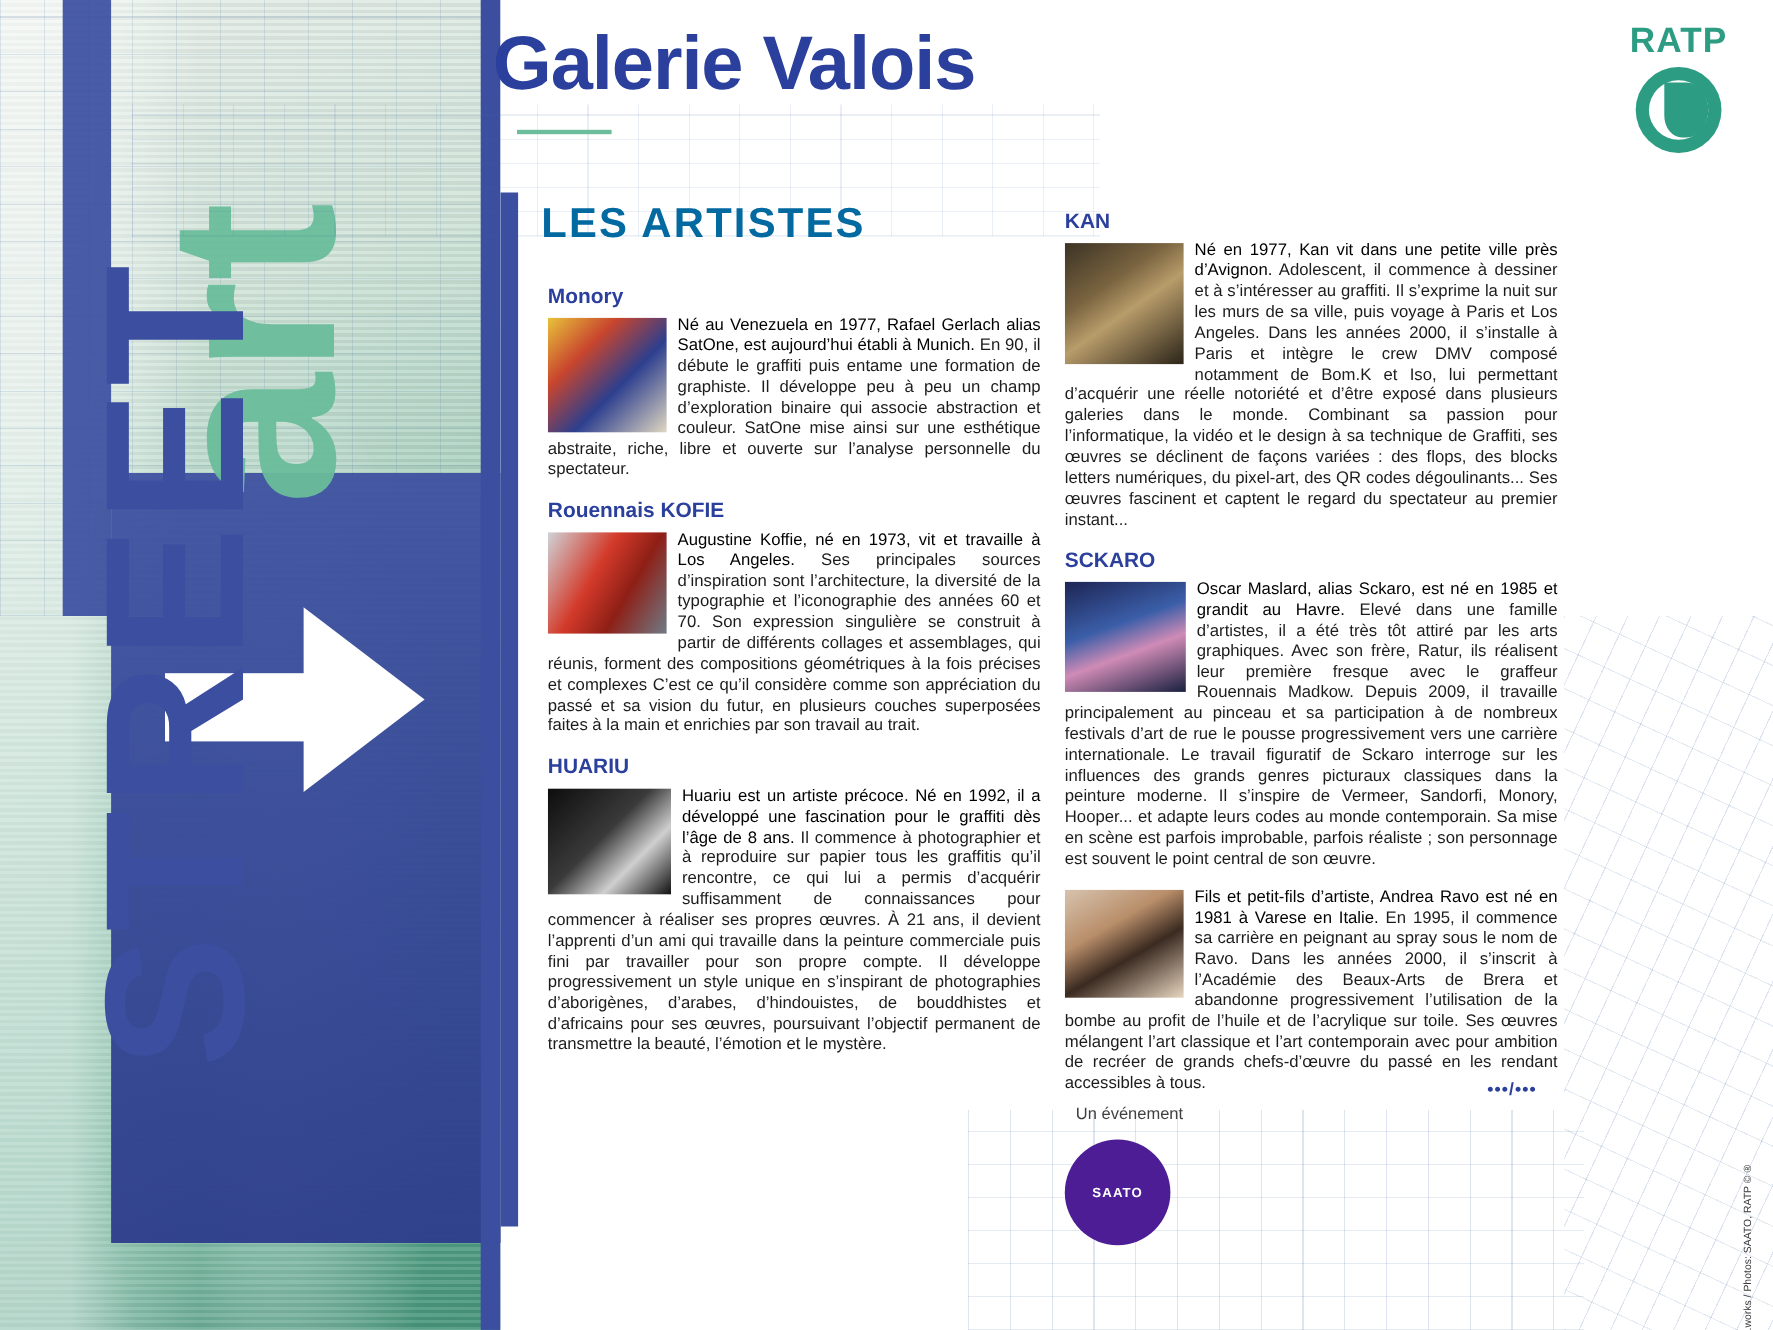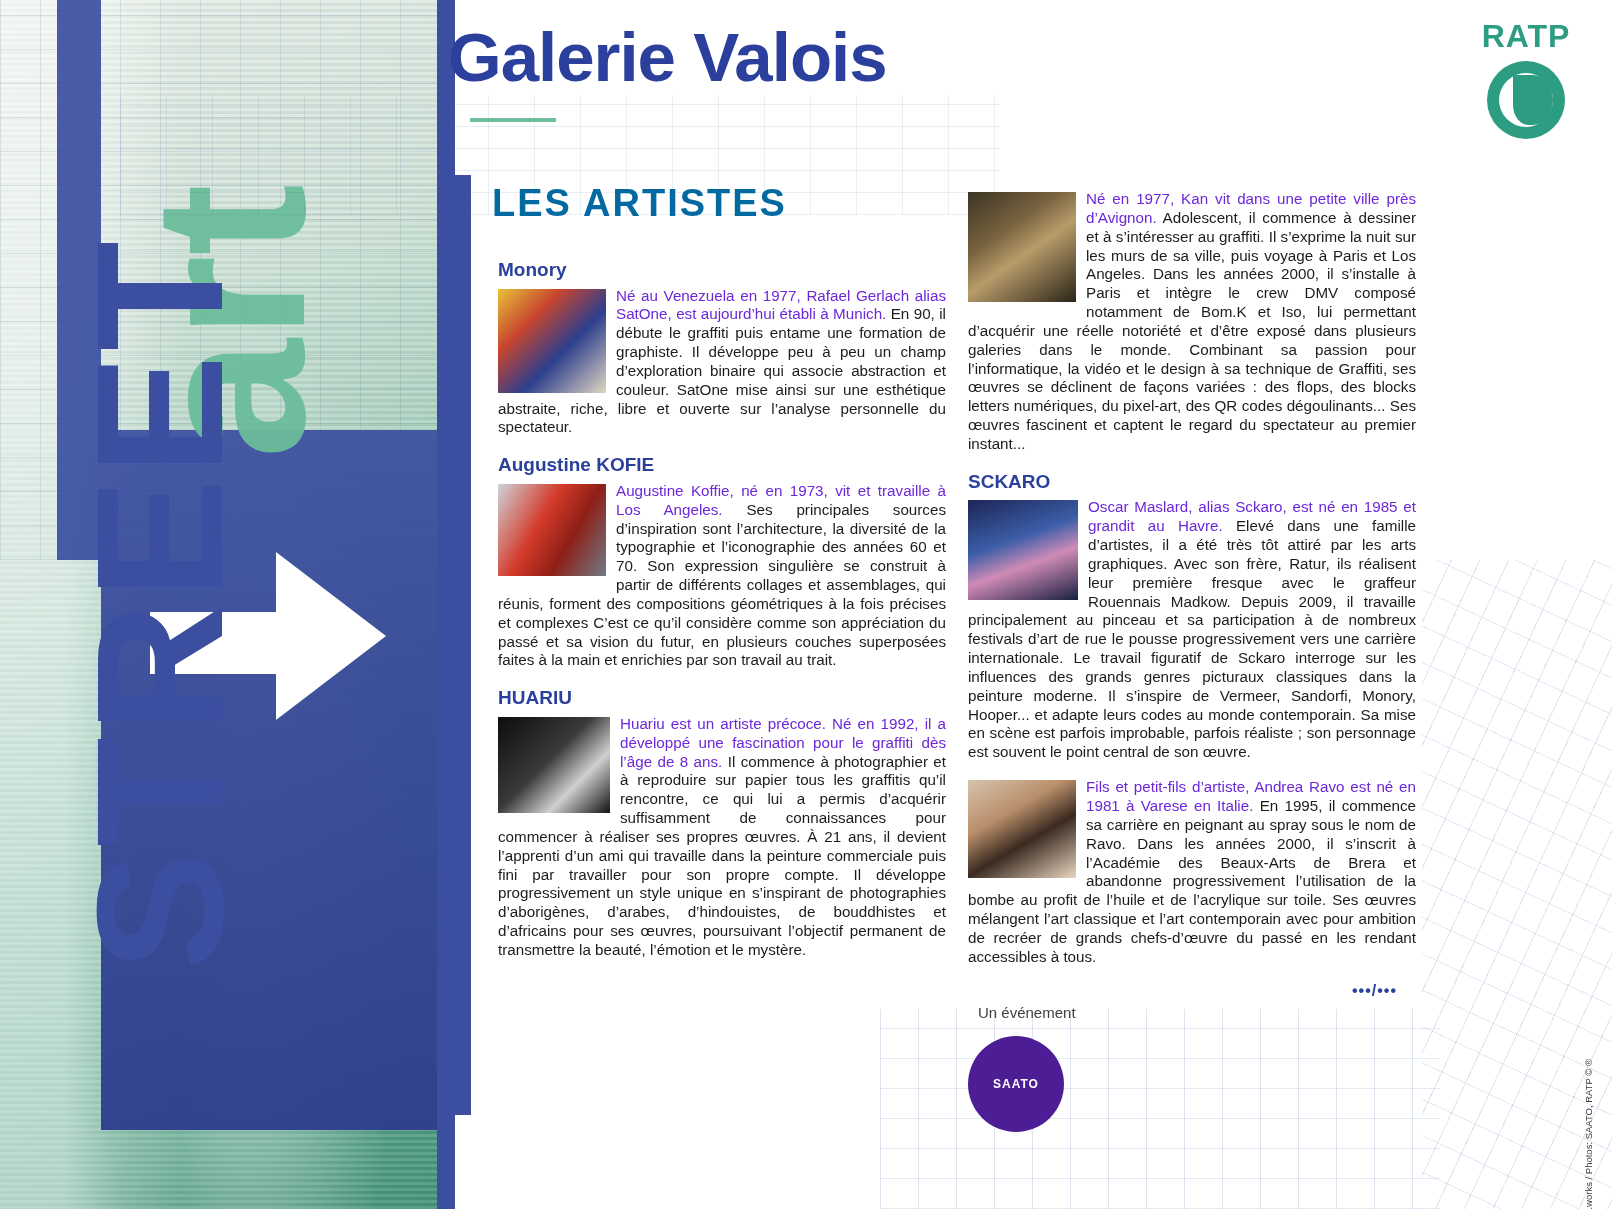--- a/index.html
+++ b/index.html
@@ -217,21 +217,21 @@
     color: #2b3f9c;
   }
   .artist .body { overflow: hidden; }
   .thumb {
     float: left;
     margin: 2px 10px 3px 0;
     border: 0;
     position: relative;
     overflow: hidden;
   }
-  .lead { color: #6d28d9; }
+  .lead { color: #000000; }
 
   .t-satone  { width: 108px; height: 104px; background: linear-gradient(135deg,#e8c23a 0%,#c8452e 30%,#2d3f8e 60%,#e0d7c2 100%); }
   .t-kofie   { width: 108px; height: 92px;  background: linear-gradient(120deg,#cfd3d8 0%,#d33a2a 40%,#8e1f16 65%,#6f7b86 100%); }
   .t-huariu  { width: 112px; height: 96px;  background: linear-gradient(135deg,#0d0d0d 0%,#3a3a3a 45%,#cfcfcf 70%,#111 100%); }
   .t-kan     { width: 108px; height: 110px; background: linear-gradient(145deg,#3b3324 0%,#7a6440 35%,#b89c6a 55%,#2b2419 100%); }
   .t-sckaro  { width: 110px; height: 100px; background: linear-gradient(160deg,#1d2555 0%,#3b5ea8 40%,#cf8bb6 62%,#18203f 100%); }
   .t-ravo    { width: 108px; height: 98px;  background: linear-gradient(150deg,#d7c3ae 0%,#b98e6a 35%,#3a2a20 60%,#e8d6c0 100%); }
 
   
   .event-label {
@@ -313,40 +313,41 @@
 
     <div class="artist">
       <h3>Monory</h3>
       <div class="body">
         <div class="thumb t-satone"></div>
         <span class="lead">Né au Venezuela en 1977, Rafael Gerlach alias SatOne, est aujourd’hui établi à Munich.</span><span> En 90, il débute le graffiti puis entame une formation de graphiste. Il développe peu à peu un champ d’exploration binaire qui associe abstraction et couleur. SatOne mise ainsi sur une esthétique abstraite, riche, libre et ouverte sur l’analyse personnelle du spectateur.</span>
       </div>
     </div>
 
     <div class="artist">
-      <h3>Augustine KOFIE</h3>
+      <h3>Rouennais KOFIE</h3>
       <div class="body">
         <div class="thumb t-kofie"></div>
         <span class="lead">Augustine Koffie, né en 1973, vit et travaille à Los Angeles.</span><span> Ses principales sources d’inspiration sont l’architecture, la diversité de la typographie et l’iconographie des années 60 et 70. Son expression singulière se construit à partir de différents collages et assemblages, qui réunis, forment des compositions géométriques à la fois précises et complexes C’est ce qu’il considère comme son appréciation du passé et sa vision du futur, en plusieurs couches superposées faites à la main et enrichies par son travail au trait.</span>
       </div>
     </div>
 
     <div class="artist">
       <h3>HUARIU</h3>
       <div class="body">
         <div class="thumb t-huariu"></div>
         <span class="lead">Huariu est un artiste précoce. Né en 1992, il a développé une fascination pour le graffiti dès l’âge de 8 ans.</span><span> Il commence à photographier et à reproduire sur papier tous les graffitis qu’il rencontre, ce qui lui a permis d’acquérir suffisamment de connaissances pour commencer à réaliser ses propres œuvres. À 21 ans, il devient l’apprenti d’un ami qui travaille dans la peinture commerciale puis fini par travailler pour son propre compte. Il développe progressivement un style unique en s’inspirant de photographies d’aborigènes, d’arabes, d’hindouistes, de bouddhistes et d’africains pour ses œuvres, poursuivant l’objectif permanent de transmettre la beauté, l’émotion et le mystère.</span>
       </div>
     </div>
 
   </div>
 
   <div class="col col-right">
 
     <div class="artist">
+      <h3>KAN</h3>
       <div class="body">
         <div class="thumb t-kan"></div>
         <span class="lead">Né en 1977, Kan vit dans une petite ville près d’Avignon.</span><span> Adolescent, il commence à dessiner et à s’intéresser au graffiti. Il s’exprime la nuit sur les murs de sa ville, puis voyage à Paris et Los Angeles. Dans les années 2000, il s’installe à Paris et intègre le crew DMV composé notamment de Bom.K et Iso, lui permettant d’acquérir une réelle notoriété et d’être exposé dans plusieurs galeries dans le monde.
 Combinant sa passion pour l’informatique, la vidéo et le design à sa technique de Graffiti,  ses œuvres se déclinent de façons variées : des flops, des blocks letters numériques, du pixel-art, des QR codes dégoulinants...
 Ses œuvres fascinent et captent le regard du spectateur au premier instant...</span>
       </div>
     </div>
 
     <div class="artist">
       <h3>SCKARO</h3>

